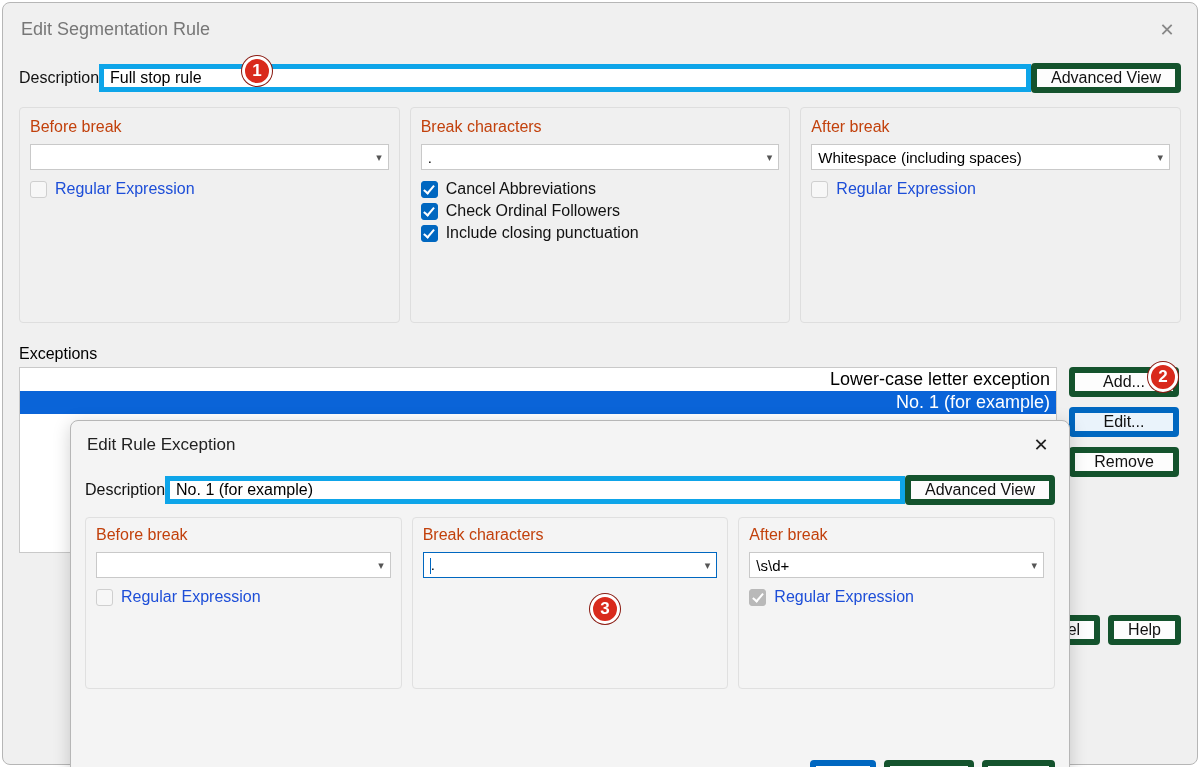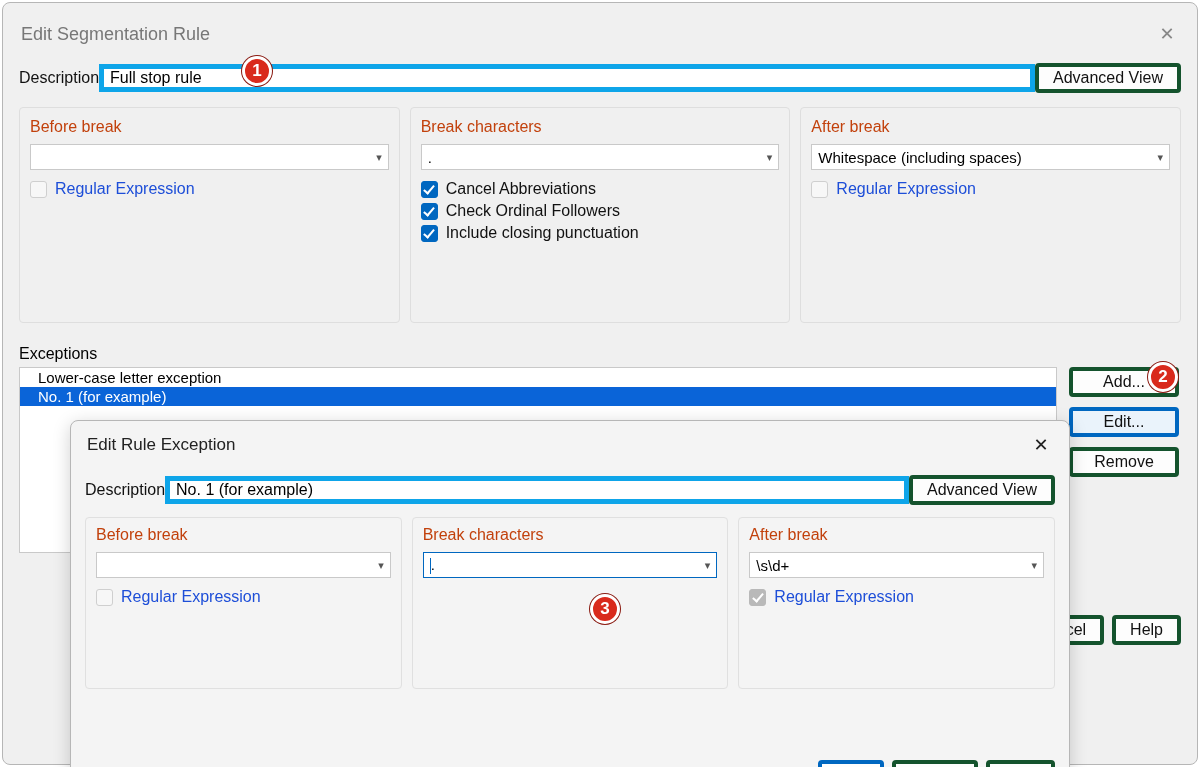--- a/index.html
+++ b/index.html
@@ -14,21 +14,21 @@
   .outer-border {
     position: absolute;
     left: 2px; top: 2px; right: 2px; bottom: 2px;
     border: 1px solid #b6b6b6;
     border-radius: 8px;
     background: #f0f0f0;
   }
   .titlebar {
     display: flex;
     justify-content: space-between;
-    align-items: flex-end;
+    align-items: flex-start;
     padding: 16px 14px 0 18px;
     height: 42px;
   }
   .title-text { font-size: 18px; color: #777; }
   .close-x { font-size: 18px; color: #888; width: 32px; text-align: center; cursor: default; }
   .content { padding: 4px 16px 0 16px; }
   .row-desc {
     display: flex;
     align-items: center;
     gap: 0;
@@ -39,21 +39,21 @@
     flex: 1;
     height: 28px;
     border: 5px solid #0ea5e9;
     background: #fff;
     font-size: 16px;
     padding: 2px 6px;
   }
   .btn {
     height: 30px;
     padding: 0 14px;
-    border: 4px solid #14532d;
+    border: 6px solid #14532d;
     border-radius: 4px;
     background: #fdfdfd;
     font-size: 16px;
     color: #111;
     display: inline-flex;
     align-items: center;
     justify-content: center;
   }
   .btn-fixed { width: 110px; }
   .btn-primary { border-color: #0067c0; }
@@ -134,24 +134,25 @@
     gap: 12px;
   }
   .list-box {
     flex: 1;
     height: 186px;
     border: 1px solid #c9c9c9;
     background: #fff;
     overflow: hidden;
   }
   .list-item {
-    font-size: 15px;
-    padding: 1px 18px;
+    font-size: 18px;
+    padding: 1px 6px;
     background: #fff;
     color: #000;
+    text-align: right;
   }
   .list-item.selected {
     background: #0a64d8;
     color: #fff;
   }
   .side-btns {
     display: flex;
     flex-direction: column;
     gap: 10px;
     width: 112px;

